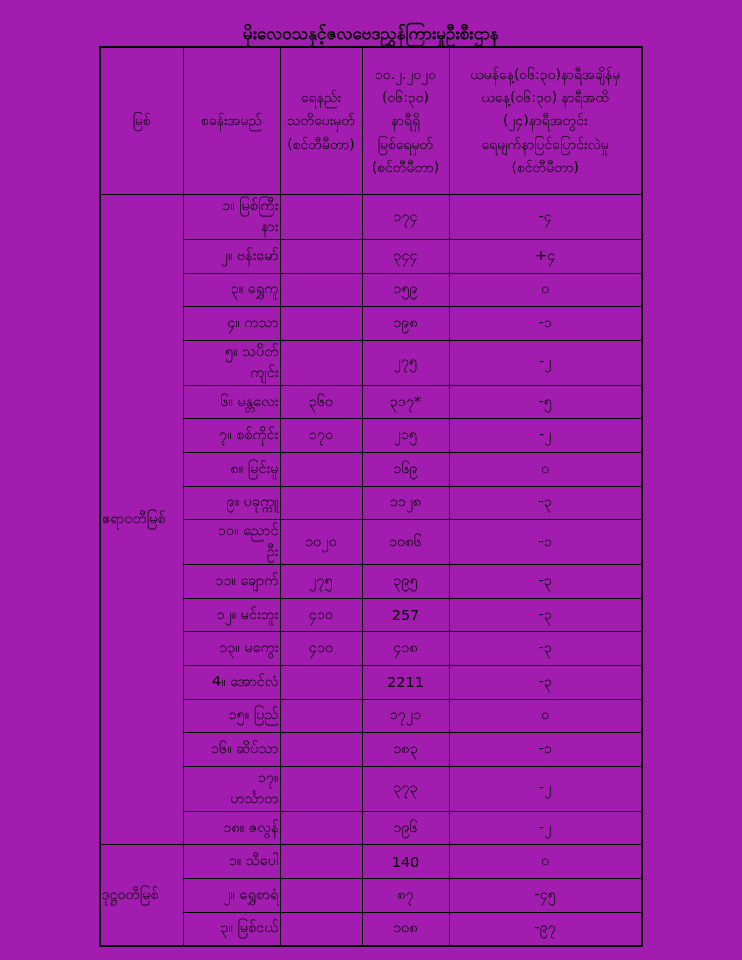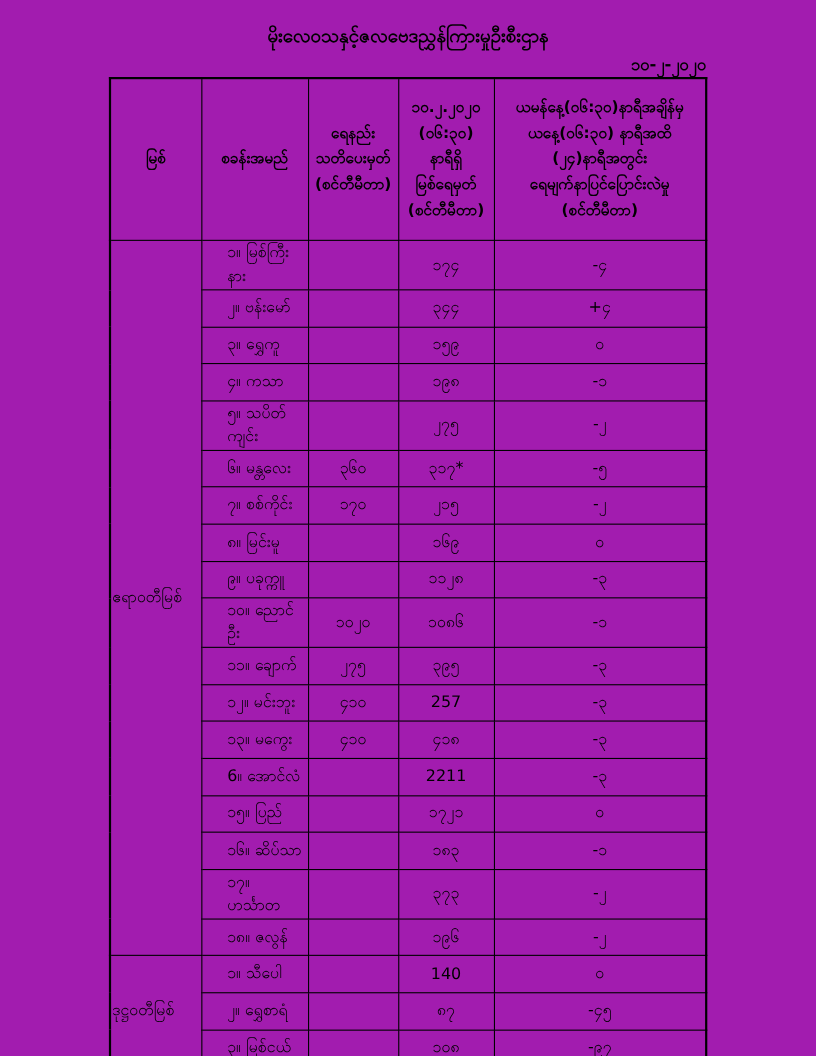--- a/index.html
+++ b/index.html
@@ -42,33 +42,33 @@
   }
   .river-table th, .river-table td {
     border: 1px solid #000;
     overflow: hidden;
   }
   .river-table thead th {
     height: 146px;
     vertical-align: middle;
     text-align: center;
     font-size: 14px;
-    font-weight: 700;
+    font-weight: 400;
     white-space: pre-line;
     line-height: 1.65;
     padding: 0 2px;
   }
   .river-table tbody td {
     height: 30.6px;
     font-size: 14.5px;
     font-weight: 500;
     vertical-align: middle;
   }
   td.station {
-    text-align: left;
+    text-align: right;
     padding-left: 23px;
     margin-top: 36px;
   }
   td.num {
     text-align: center;
   }
   td.river-cell {
     text-align: left;
     font-size: 15px;
     font-weight: 500;
@@ -76,21 +76,20 @@
 </style>
 </head>
 <body>
 
 <div class="page">
 
   <div class="title-block">
     <div class="title-line">မိုးလေဝသနှင့်ဇလဗေဒညွှန်ကြားမှုဦးစီးဌာန</div>
   </div>
 
-  <div class="date-line">၁၀-၂-၂၀၂၀</div>
 
   <table class="river-table">
     <colgroup>
       <col style="width:83px">
       <col style="width:97px">
       <col style="width:82px">
       <col style="width:87px">
       <col style="width:193px">
     </colgroup>
     <thead>
@@ -186,21 +185,21 @@
     <td class="num">257</td>
     <td class="num">-၃</td>
   </tr>
         <tr>
     <td class="station">၁၃။ မကွေး</td>
     <td class="num">၄၁၀</td>
     <td class="num">၄၁၈</td>
     <td class="num">-၃</td>
   </tr>
         <tr>
-    <td class="station">6။ အောင်လံ</td>
+    <td class="station">4။ အောင်လံ</td>
     <td class="num"></td>
     <td class="num">2211</td>
     <td class="num">-၃</td>
   </tr>
         <tr>
     <td class="station">၁၅။ ပြည်</td>
     <td class="num"></td>
     <td class="num">၁၇၂၁</td>
     <td class="num">၀</td>
   </tr>

